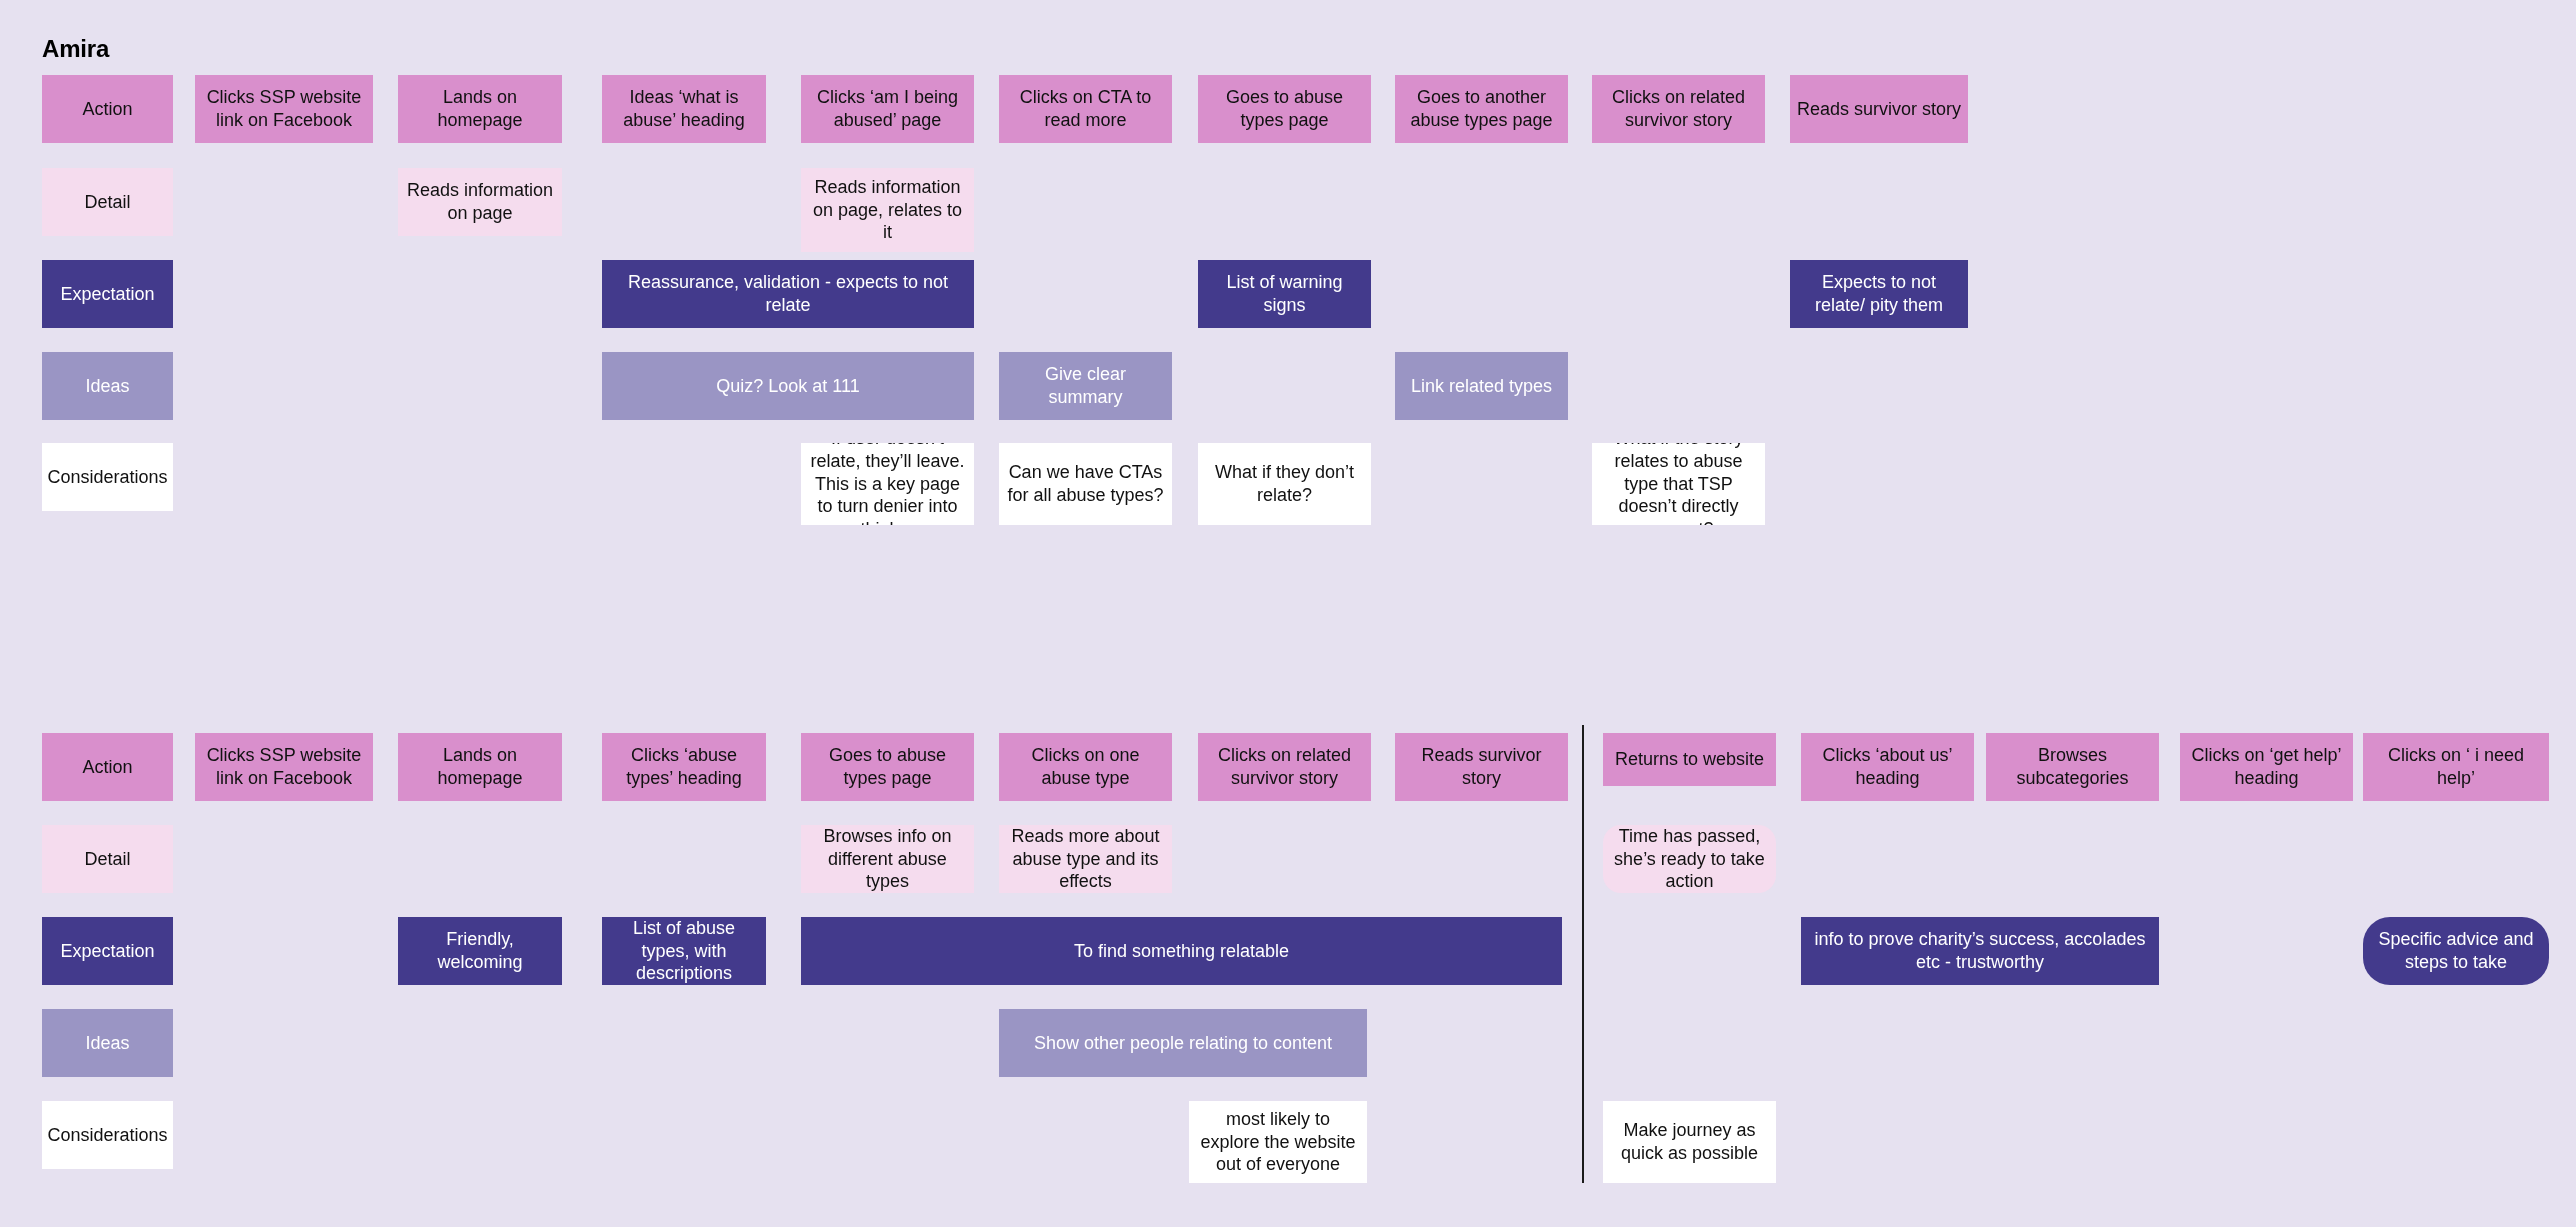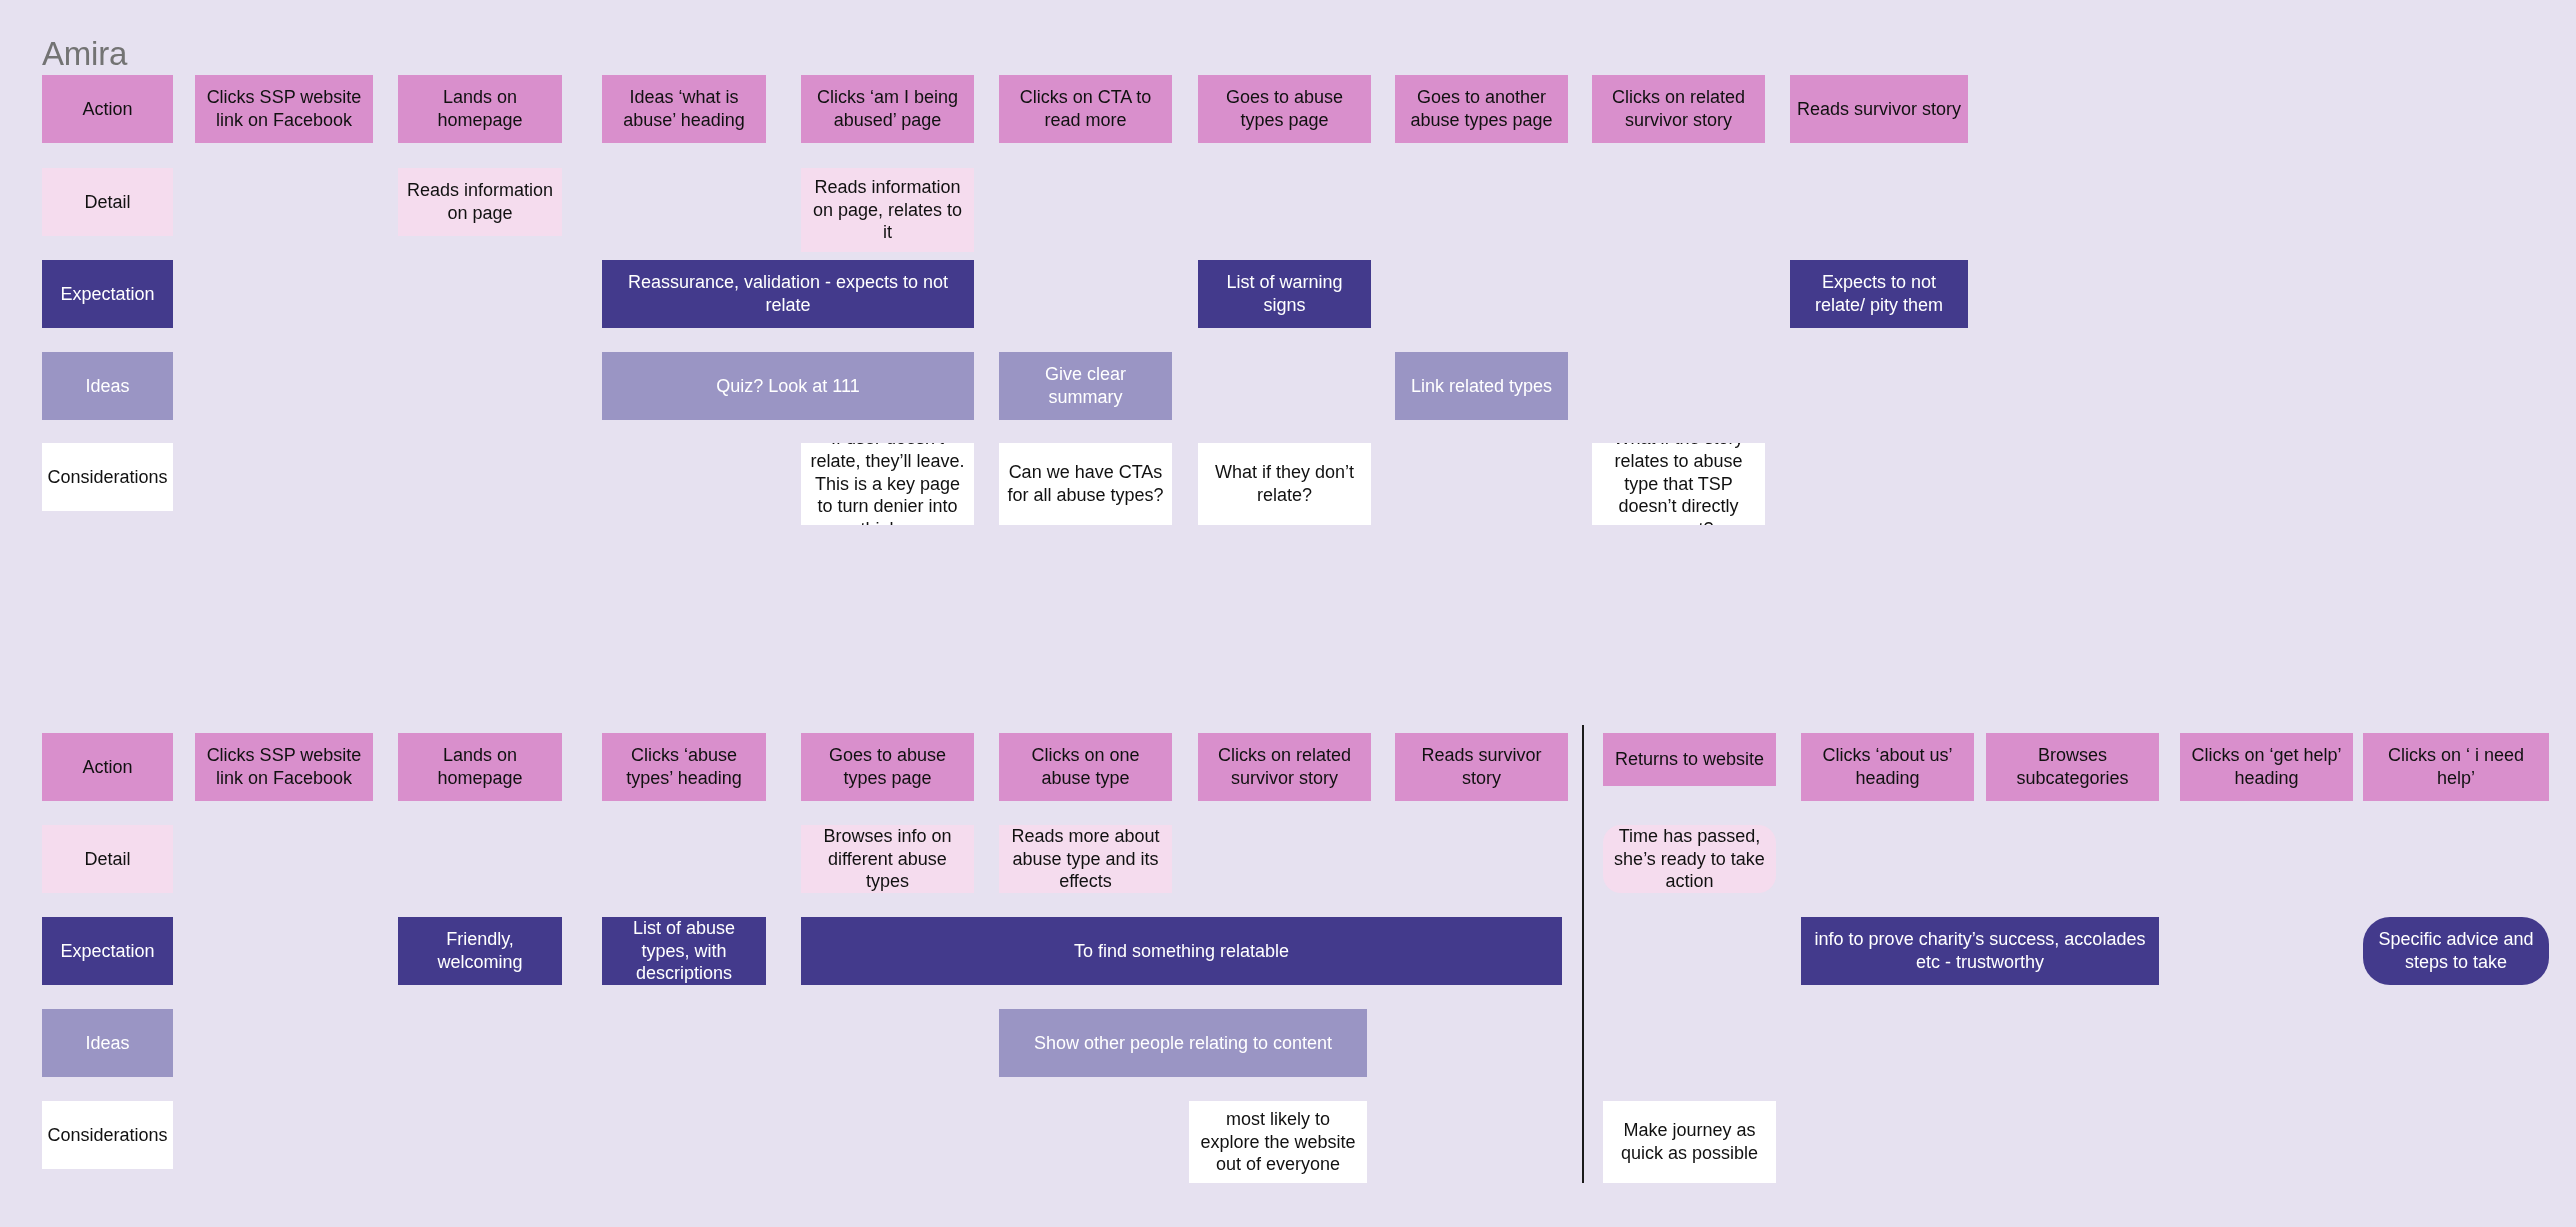--- a/index.html
+++ b/index.html
@@ -13,23 +13,23 @@
     position: relative;
     font-family: "Liberation Sans", sans-serif;
     overflow: hidden;
   }
   .journey {
     position: absolute;
     left: 0; top: 0;
   }
   .persona-title {
     position: absolute;
-    font-size: 33px;
-    font-weight: normal;
-    color: #737373;
+    font-size: 24px;
+    font-weight: bold;
+    color: #000000;
     letter-spacing: -0.2px;
     white-space: nowrap;
   }
   .card {
     position: absolute;
     box-sizing: border-box;
     display: flex;
     align-items: center;
     justify-content: center;
     text-align: center;

